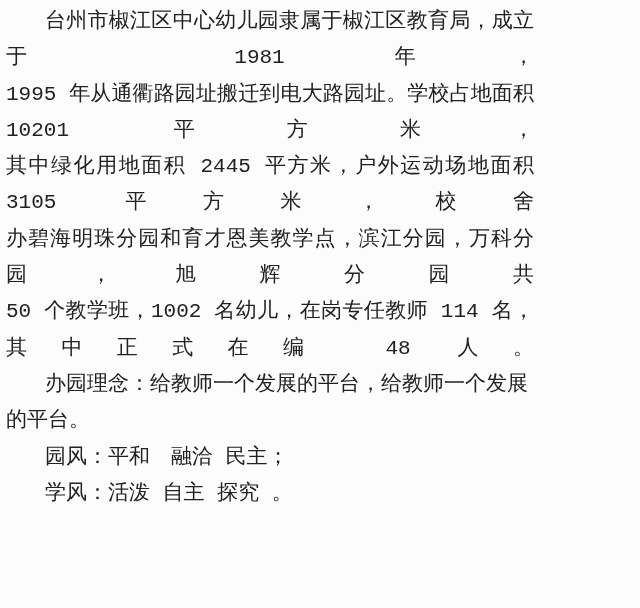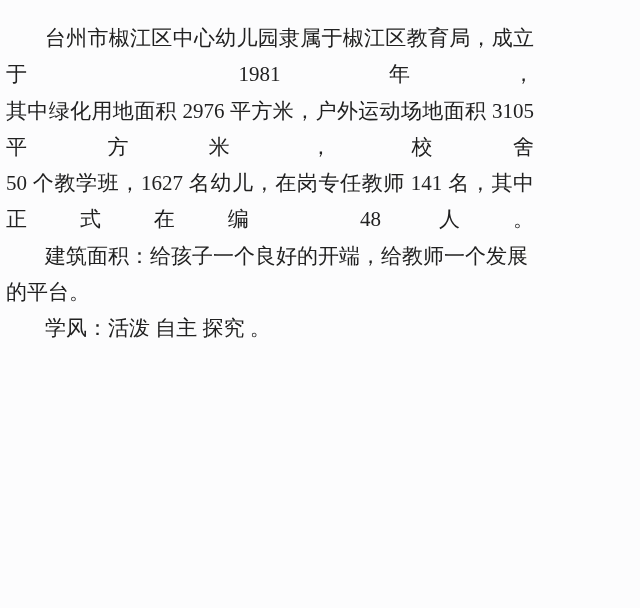--- a/index.html
+++ b/index.html
@@ -9,22 +9,22 @@
   body {
     width: 640px;
     height: 608px;
     overflow: hidden;
     background: #fcfcfd;
   }
   .doc {
     box-sizing: border-box;
     width: 542px;
     height: 608px;
-    padding: 20px 8px 0 6px;
-    font-family: Liberation Serif, serif;
+    padding: 4px 8px 0 6px;
+    font-family: Liberation Mono, monospace;
     font-size: 21px;
     line-height: 36.3px;
     color: #212121;
     -webkit-font-smoothing: antialiased;
   }
   .para { margin: 0; padding: 0; }
   .line {
     text-align: left;
     white-space: normal;
   }
@@ -37,27 +37,32 @@
     text-indent: 39px;
   }
 </style>
 </head>
 <body style="background: rgb(252, 252, 253);">
 
 <div class="doc" style="color: rgb(33, 33, 33);">
 
   <div class="para">
     <div class="line indent just">台州市椒江区中心幼儿园隶属于椒江区教育局，成立于 1981 年，</div>
-    <div class="line just">其中绿化用地面积 2976 平方米，户外运动场地面积 3105 平方米，校舍</div>
-    <div class="line just">50 个教学班，1627 名幼儿，在岗专任教师 141 名，其中正式在编 48 人。</div>
+    <div class="line just">1995 年从通衢路园址搬迁到电大路园址。学校占地面积 10201 平方米，</div>
+    <div class="line just">其中绿化用地面积 2445 平方米，户外运动场地面积 3105 平方米，校舍</div>
+    <div class="line just">办碧海明珠分园和育才恩美教学点，滨江分园，万科分园，旭辉分园共</div>
+    <div class="line just">50 个教学班，1002 名幼儿，在岗专任教师 114 名，其中正式在编 48 人。</div>
   </div>
 
   <div class="para">
-    <div class="line indent">建筑面积：给孩子一个良好的开端，给教师一个发展的平台。</div>
+    <div class="line indent">办园理念：给教师一个发展的平台，给教师一个发展的平台。</div>
   </div>
 
+  <div class="para">
+    <div class="line indent">园风：平和　融洽 民主；</div>
+  </div>
 
 
   <div class="para">
     <div class="line indent">学风：活泼 自主 探究 。</div>
   </div>
 
 </div>
 
 </body></html>

